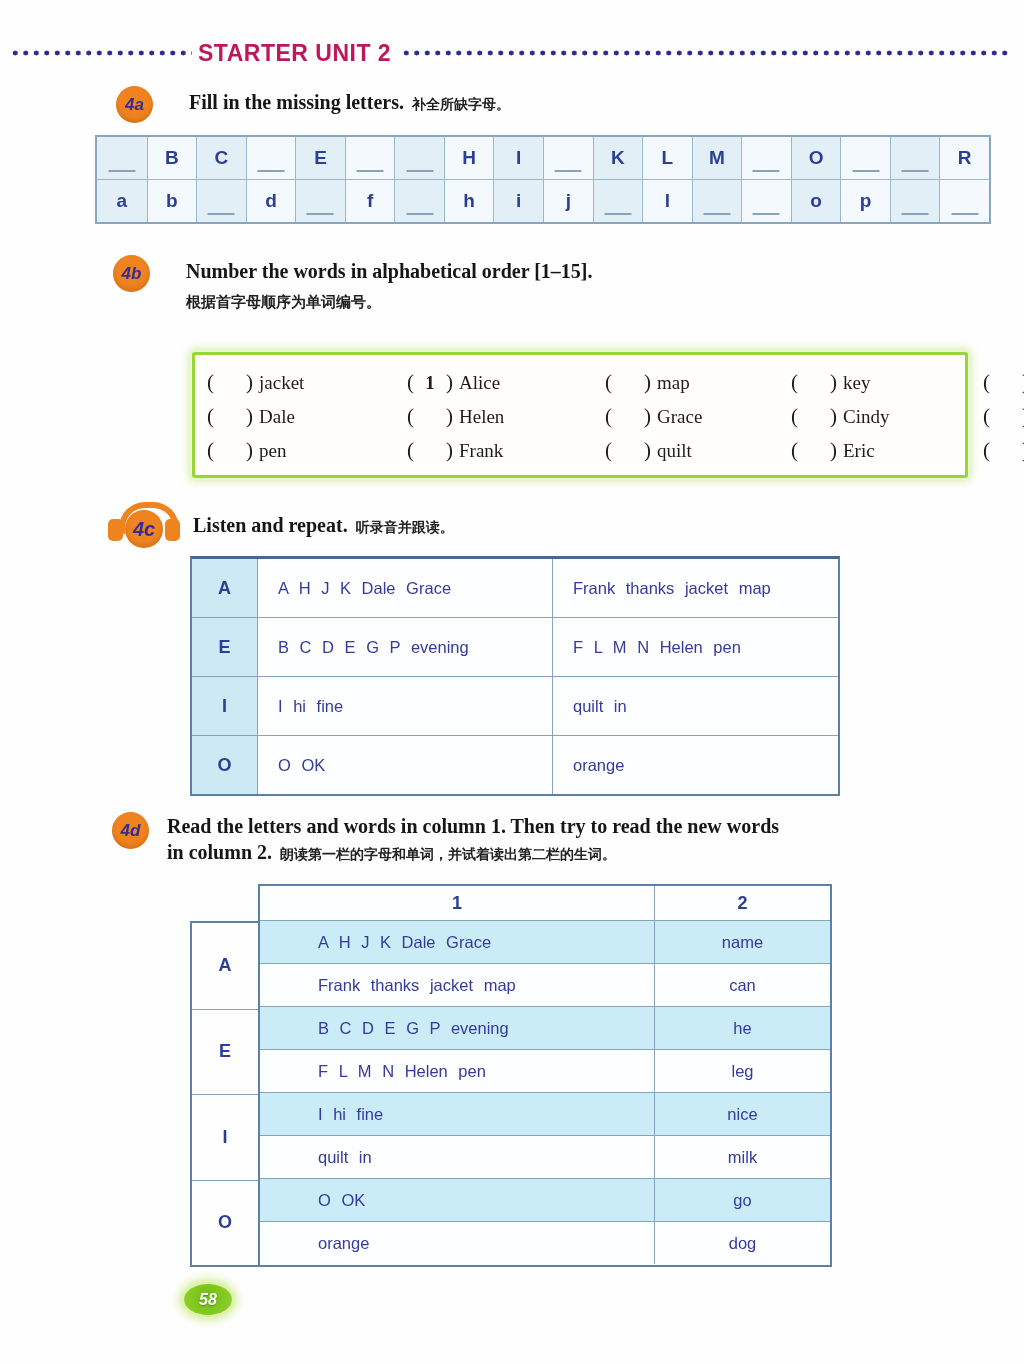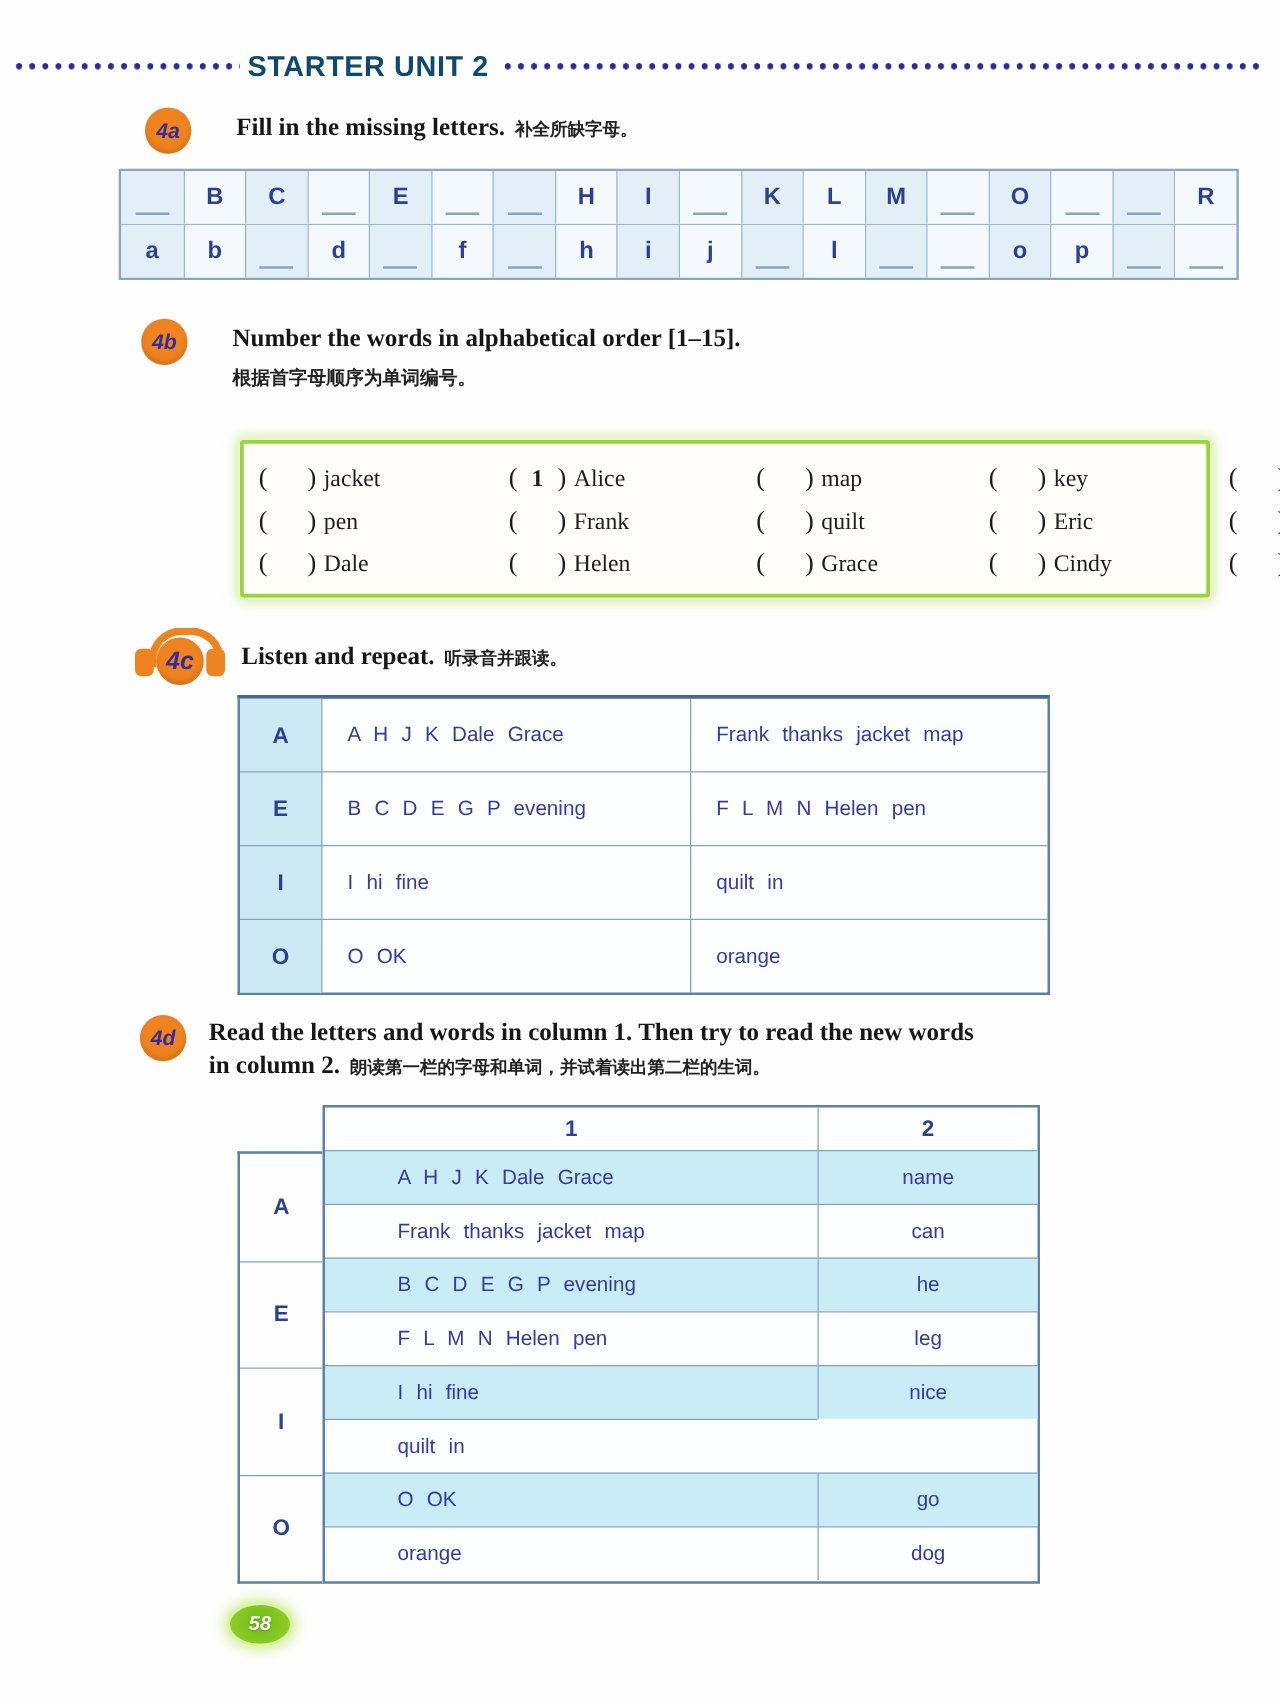--- a/index.html
+++ b/index.html
@@ -10,21 +10,21 @@
   }
 
   
   .hdr { position:absolute; top:40px; left:10px; right:12px; height:26px;
          display:flex; align-items:center; }
   .dots { height:10px;
     background-image:radial-gradient(circle, #2b2b96 2.3px, rgba(0,0,0,0) 2.7px);
     background-size:10.5px 10px; background-repeat:repeat-x; background-position:left center; }
   .dots-l { width:182px; }
   .dots-r { flex:1; margin-left:10px; }
-  .hdr-title { color:#0c4a6e; font-weight:bold; font-size:23px; letter-spacing:.5px;
+  .hdr-title { color:#be185d; font-weight:bold; font-size:23px; letter-spacing:.5px;
                margin-left:6px; white-space:nowrap; }
 
   
   .sec-head { position:absolute; display:flex; align-items:flex-start; }
   .badge { width:37px; height:37px; border-radius:50%; background:#ef8320;
            color:#322e96; font-weight:bold; font-style:italic; font-size:17px;
            display:flex; align-items:center; justify-content:center; flex:0 0 auto;
            box-shadow:inset 0 -3px 4px rgba(175,85,0,.35); }
   .h-wrap { padding-top:5px; }
   .h-en { font-family:"Liberation Serif", serif; font-weight:bold; font-size:20px;
@@ -272,32 +272,32 @@
 
   <div class="box4b">
     <div class="brow">
       <div class="wd"><span class="par">(</span><span class="num"></span><span class="par">)</span><span class="w">jacket</span></div>
       <div class="wd"><span class="par">(</span><span class="num">1</span><span class="par">)</span><span class="w">Alice</span></div>
       <div class="wd"><span class="par">(</span><span class="num"></span><span class="par">)</span><span class="w">map</span></div>
       <div class="wd"><span class="par">(</span><span class="num"></span><span class="par">)</span><span class="w">key</span></div>
       <div class="wd"><span class="par">(</span><span class="num"></span><span class="par">)</span><span class="w">orange</span></div>
     </div>
     <div class="brow">
+      <div class="wd"><span class="par">(</span><span class="num"></span><span class="par">)</span><span class="w">Dale</span></div>
+      <div class="wd"><span class="par">(</span><span class="num"></span><span class="par">)</span><span class="w">Helen</span></div>
+      <div class="wd"><span class="par">(</span><span class="num"></span><span class="par">)</span><span class="w">Grace</span></div>
+      <div class="wd"><span class="par">(</span><span class="num"></span><span class="par">)</span><span class="w">Cindy</span></div>
+      <div class="wd"><span class="par">(</span><span class="num"></span><span class="par">)</span><span class="w">Bob</span></div>
+    </div>
+    <div class="brow">
       <div class="wd"><span class="par">(</span><span class="num"></span><span class="par">)</span><span class="w">pen</span></div>
       <div class="wd"><span class="par">(</span><span class="num"></span><span class="par">)</span><span class="w">Frank</span></div>
       <div class="wd"><span class="par">(</span><span class="num"></span><span class="par">)</span><span class="w">quilt</span></div>
       <div class="wd"><span class="par">(</span><span class="num"></span><span class="par">)</span><span class="w">Eric</span></div>
       <div class="wd"><span class="par">(</span><span class="num"></span><span class="par">)</span><span class="w">ruler</span></div>
-    </div>
-    <div class="brow">
-      <div class="wd"><span class="par">(</span><span class="num"></span><span class="par">)</span><span class="w">Dale</span></div>
-      <div class="wd"><span class="par">(</span><span class="num"></span><span class="par">)</span><span class="w">Helen</span></div>
-      <div class="wd"><span class="par">(</span><span class="num"></span><span class="par">)</span><span class="w">Grace</span></div>
-      <div class="wd"><span class="par">(</span><span class="num"></span><span class="par">)</span><span class="w">Cindy</span></div>
-      <div class="wd"><span class="par">(</span><span class="num"></span><span class="par">)</span><span class="w">Bob</span></div>
     </div>
   </div>
 
   <div class="sec-head" style="top:502px; left:103px;">
     <div class="badge4c">
       <span class="hp-band"></span>
       <span class="hp-pad l"></span>
       <span class="hp-pad r"></span>
       <span class="core">4c</span>
     </div>
@@ -366,20 +366,21 @@
       <div class="mrow">
         <div class="c1">F L M N Helen pen</div>
         <div class="c2">leg</div>
       </div>
       <div class="mrow blue">
         <div class="c1">I hi fine</div>
         <div class="c2">nice</div>
       </div>
       <div class="mrow">
         <div class="c1">quilt in</div>
+        <div class="c2">milk</div>
       </div>
       <div class="mrow blue">
         <div class="c1">O OK</div>
         <div class="c2">go</div>
       </div>
       <div class="mrow">
         <div class="c1">orange</div>
         <div class="c2">dog</div>
       </div>
     </div>

